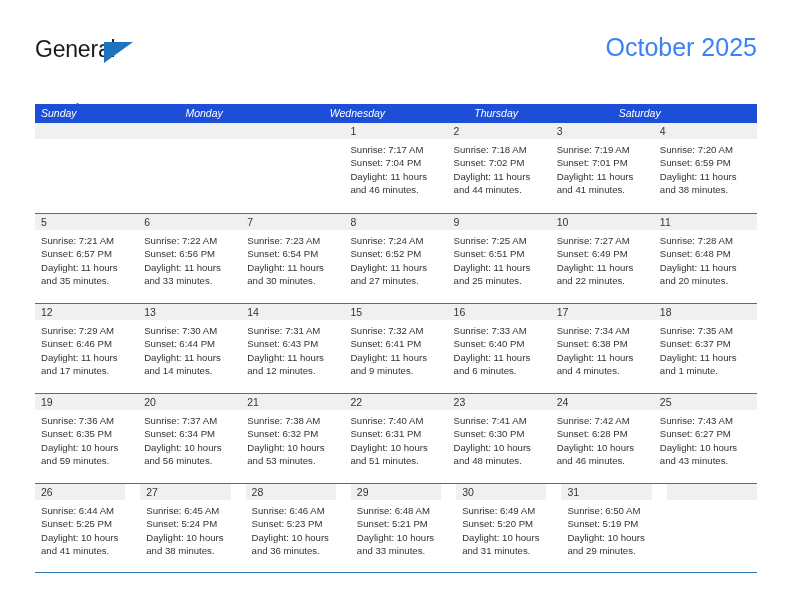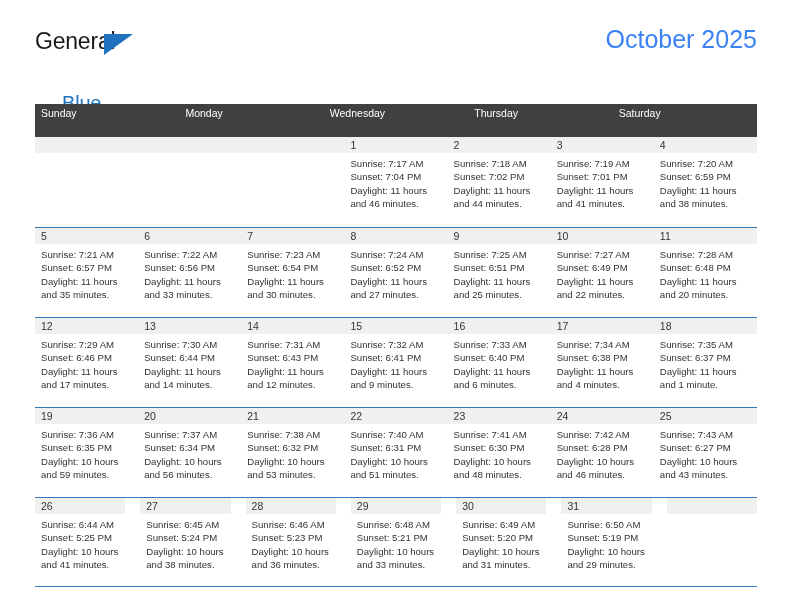--- a/index.html
+++ b/index.html
@@ -18,21 +18,21 @@
     width: 792px;
     height: 612px;
     background: #ffffff;
     overflow: hidden;
   }
 
   
   .header {
     position: absolute;
     left: 35px;
-    top: 24px;
+    top: 32px;
     right: 35px;
     height: 68px;
   }
   .brand {
     position: absolute;
     left: 0;
     top: 4px;
     width: 220px;
     height: 60px;
   }
@@ -88,22 +88,23 @@
 
   
   .calendar {
     position: absolute;
     left: 35px;
     top: 104px;
     width: 722px;
   }
   .weekdays {
     display: flex;
-    background: #404040;
-    height: 33px;
+    background: #1d4ed8;
+    height: 19px;
+    font-style: italic;
   }
   .weekday {
     flex: 1 1 0;
     color: #ffffff;
     font-size: 10.5px;
     line-height: 19px;
     padding-left: 6px;
     overflow: hidden;
     white-space: nowrap;
   }

